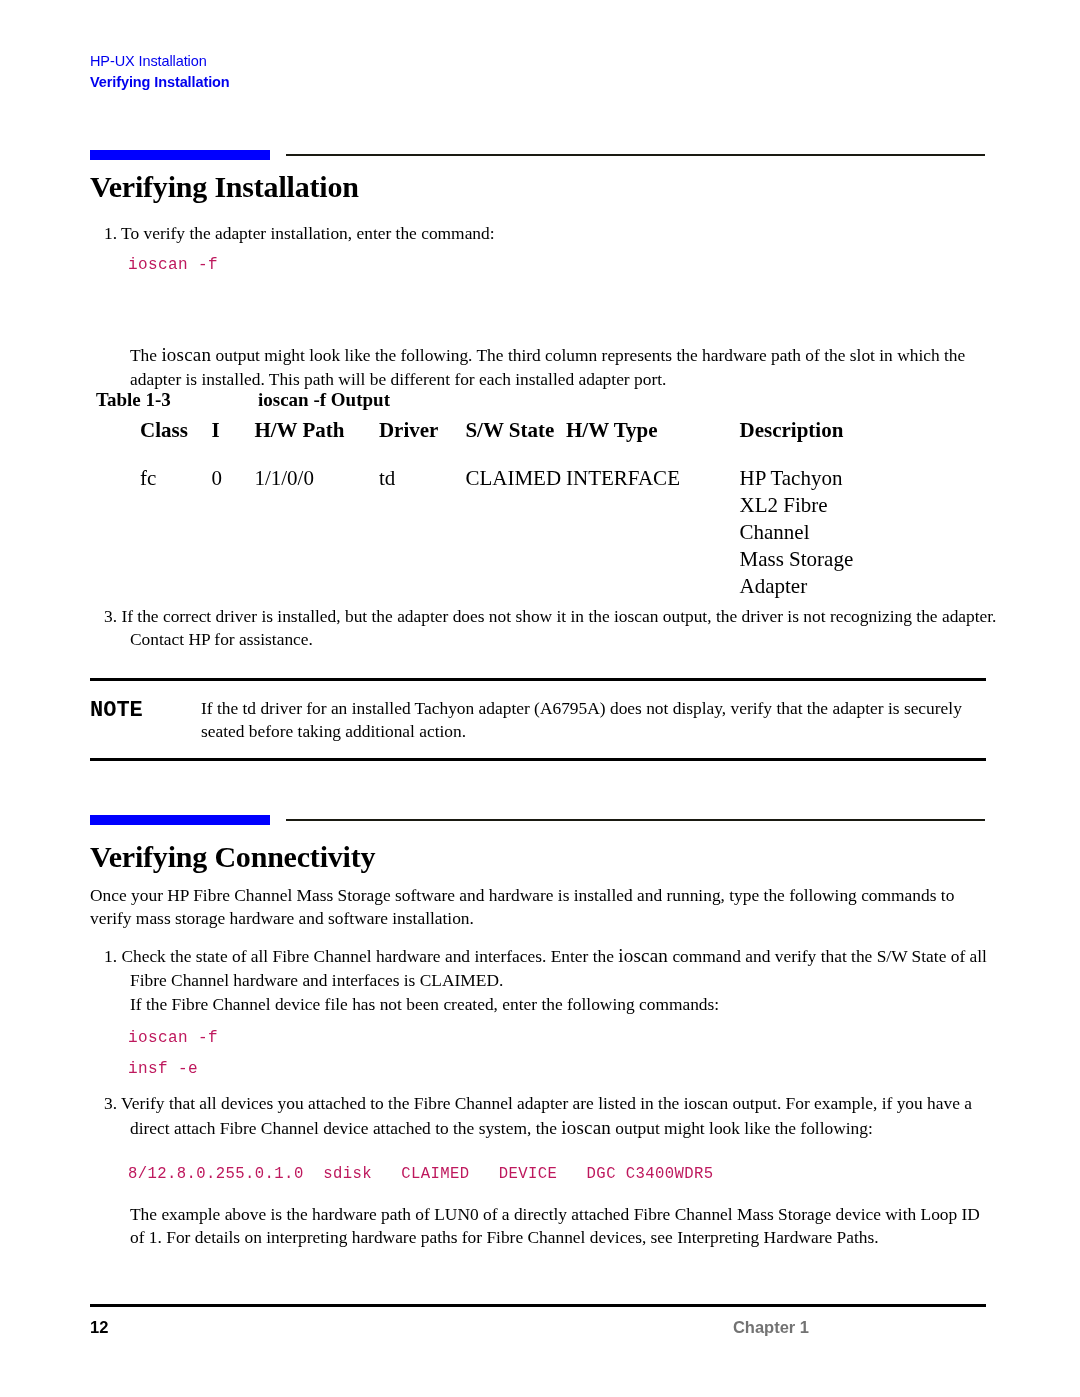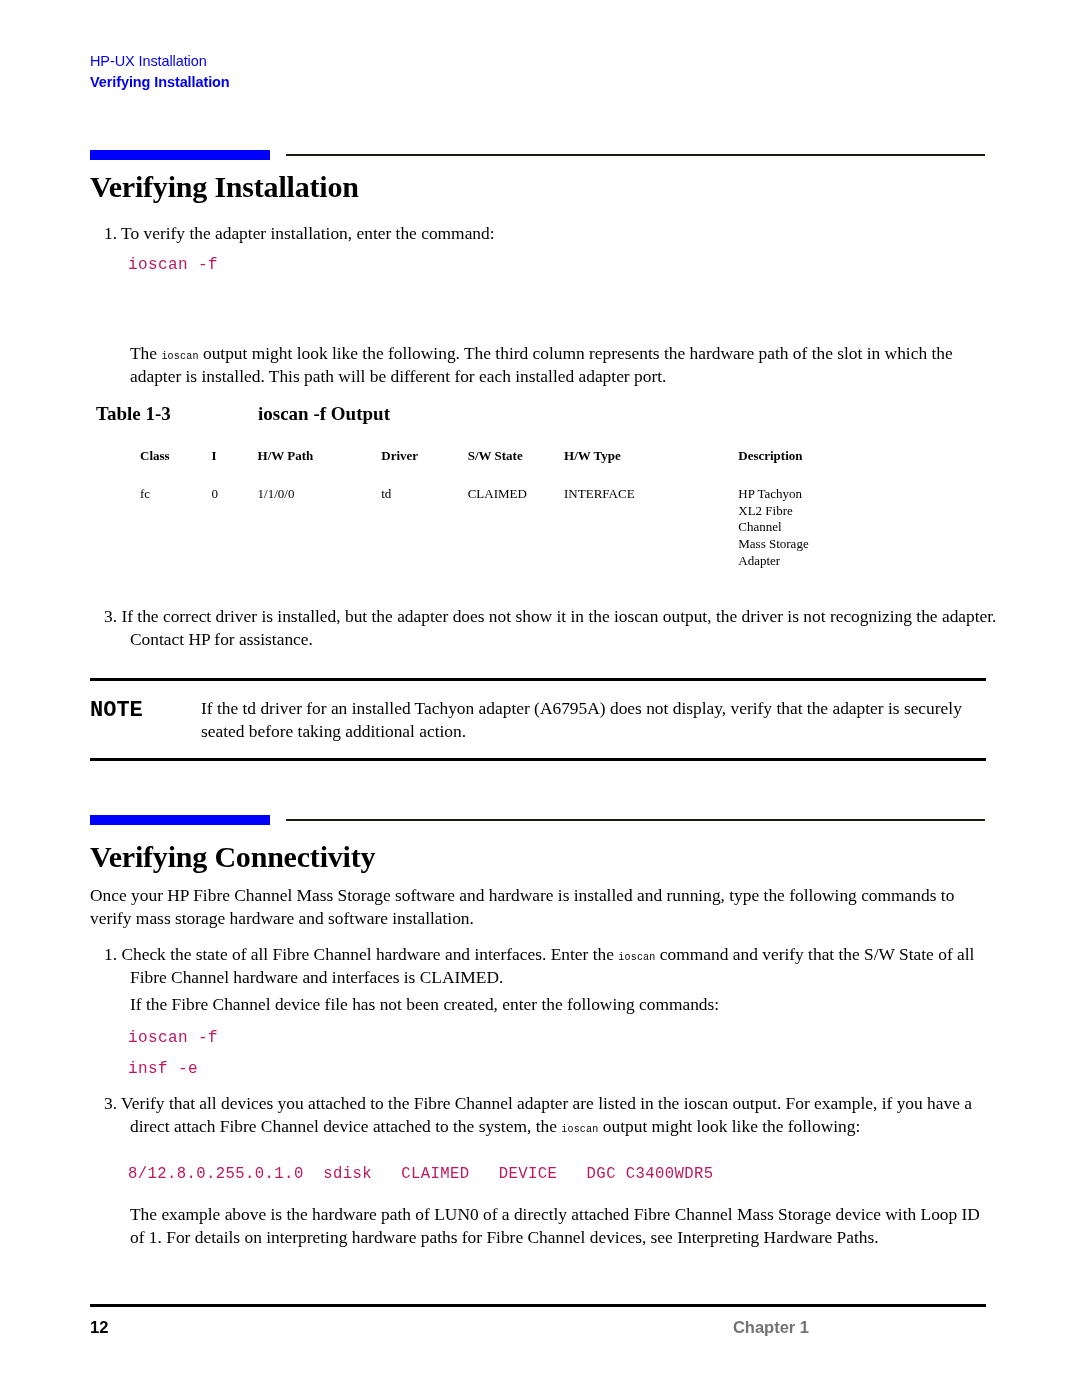--- a/index.html
+++ b/index.html
@@ -98,41 +98,41 @@
   .code {
     position: absolute;
     left: 128px;
     font-family: "Liberation Mono", monospace;
     font-size: 16px;
     letter-spacing: 0.4px;
     white-space: pre;
     color: #be185d;
   }
   .mono {
-    font-family: Liberation Mono, monospace;
-    font-size: 10px;
+    font-family: Liberation Serif, serif;
+    font-size: 19px;
     letter-spacing: 0.2px;
   }
 
   
   .table-caption {
     position: absolute;
     left: 96px;
     font-weight: bold;
     font-size: 19px;
     white-space: nowrap;
   }
   .table-caption .tc-num { display: inline-block; width: 162px; }
 
   .ios-table {
     position: absolute;
     left: 140px;
-    top: 448px;
+    top: 418px;
     border-collapse: collapse;
-    font-size: 13px;
+    font-size: 21px;
     font-family: Liberation Serif, serif;
   }
   .ios-table th {
     font-weight: bold;
     text-align: left;
     padding: 0 0 22px 0;
     vertical-align: top;
     white-space: nowrap;
   }
   .ios-table td {
@@ -226,21 +226,21 @@
 
   <div class="section-title" style="top:170px;">Verifying Installation</div>
 
   <div class="blk numbered" style="top:222px;">1. To verify the adapter installation, enter the command:</div>
 
   <div class="code" style="top:256px;">ioscan -f</div>
 
 
   <div class="blk para" style="top:342px;"><span>The </span><span class="mono">ioscan</span><span> output might look like the following. The third column represents the hardware path of the slot in which the adapter is installed. This path will be different for each installed adapter port.</span></div>
 
-  <div class="table-caption" style="top:403px;"><span class="tc-num">Table 1-3</span><span>ioscan -f Output</span></div>
+  <div class="table-caption" style="top:389px;"><span class="tc-num">Table 1-3</span><span>ioscan -f Output</span></div>
 
   <table class="ios-table">
     <thead>
       <tr>
         <th class="col-class">Class</th>
         <th class="col-i">I</th>
         <th class="col-path">H/W Path</th>
         <th class="col-driver">Driver</th>
         <th class="col-state">S/W State</th>
         <th class="col-type">H/W Type</th>

